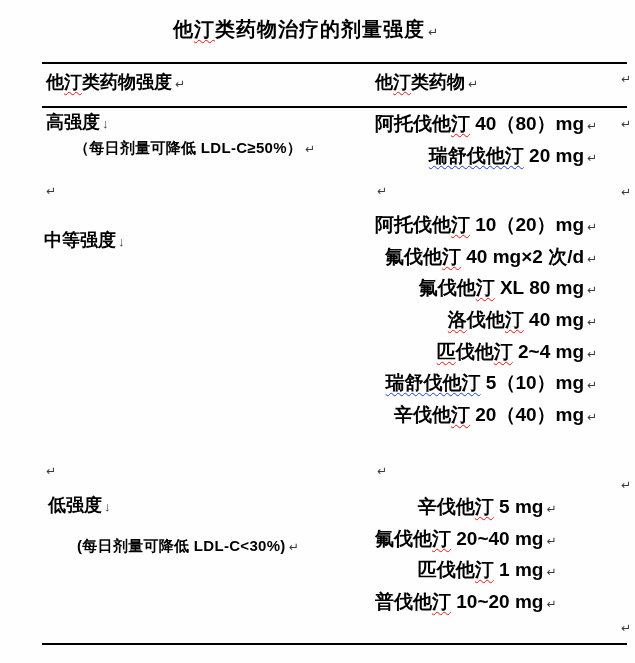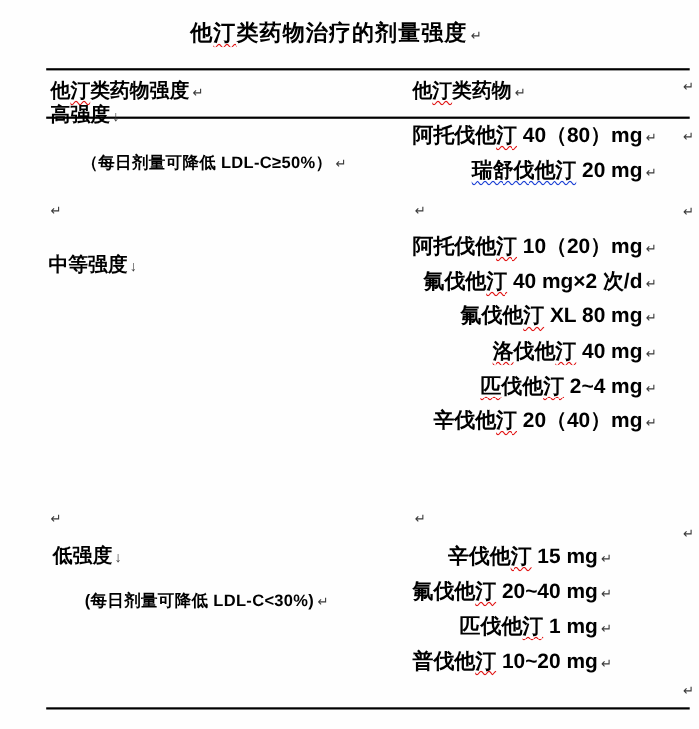--- a/index.html
+++ b/index.html
@@ -12,21 +12,21 @@
   .title{position:absolute;top:16px;left:0;width:612px;text-align:center;font-size:20px;letter-spacing:1px;white-space:nowrap;}
   .rule{position:absolute;left:42px;width:585px;height:2px;background:#000;}
   .rule-top{top:62px}
   .rule-mid{top:106px}
   .rule-bot{top:643px}
   .hdr{position:absolute;top:70px;font-size:18px;white-space:nowrap;}
   .hdr-left{left:46px}
   .hdr-right{left:375px}
   .sec-label{position:absolute;font-size:18px;white-space:nowrap;}
   .sec-note{position:absolute;font-size:15px;letter-spacing:.3px;white-space:nowrap;text-align:right;}
-  .s1-label{left:46px;top:92px}
+  .s1-label{left:46px;top:110px}
   .s1-note{left:74px;top:139px}
   .s2-label{left:44px;top:228px}
   .s2-note{left:64px;top:259px}
   .s3-label{left:48px;top:493px}
   .s3-note{left:77px;top:537px}
   .drugs{position:absolute;left:375px;font-size:19px;}
   .drugs-s1{top:107px}
   .drugs-s2{top:208px}
   .drugs-s3{top:490px}
   .drug-line{white-space:nowrap;line-height:34px;text-align:right;}
@@ -70,27 +70,28 @@
       <div class="drug-line"><span class="sq-blue">瑞舒伐他汀</span><span> 20 mg</span><span class="pmark">↵</span></div>
     </div>
 
   <div class="sec-label s2-label"><span>中等强度</span><span class="lbmark">↓</span></div>
   <div class="drugs drugs-s2">
       <div class="drug-line"><span>阿托伐他</span><span class="sq-red">汀</span><span> 10（20）mg</span><span class="pmark">↵</span></div>
       <div class="drug-line"><span>氟伐他</span><span class="sq-red">汀</span><span> 40 mg×2 次/d</span><span class="pmark">↵</span></div>
       <div class="drug-line"><span>氟伐他</span><span class="sq-red">汀</span><span> XL 80 mg</span><span class="pmark">↵</span></div>
       <div class="drug-line"><span class="sq-red">洛</span><span>伐他</span><span class="sq-red">汀</span><span> 40 mg</span><span class="pmark">↵</span></div>
       <div class="drug-line"><span class="sq-red">匹</span><span>伐他</span><span class="sq-red">汀</span><span> 2~4 mg</span><span class="pmark">↵</span></div>
+      <div class="drug-line"><span class="sq-blue">瑞舒伐他汀</span><span> 5（10）mg</span><span class="pmark">↵</span></div>
       <div class="drug-line"><span>辛伐他</span><span class="sq-red">汀</span><span> 20（40）mg</span><span class="pmark">↵</span></div>
     </div>
 
   <div class="sec-label s3-label"><span>低强度</span><span class="lbmark">↓</span></div>
   <div class="sec-note s3-note"><span>(每日剂量可降低 LDL-C&lt;30%)</span><span class="pmark">↵</span></div>
   <div class="drugs drugs-s3">
-      <div class="drug-line"><span>辛伐他</span><span class="sq-red">汀</span><span> 15 mg</span><span class="pmark">↵</span></div>
+      <div class="drug-line"><span>辛伐他</span><span class="sq-red">汀</span><span> 5 mg</span><span class="pmark">↵</span></div>
       <div class="drug-line"><span>氟伐他</span><span class="sq-red">汀</span><span> 20~40 mg</span><span class="pmark">↵</span></div>
       <div class="drug-line"><span>匹伐他</span><span class="sq-red">汀</span><span> 1 mg</span><span class="pmark">↵</span></div>
       <div class="drug-line"><span>普伐他</span><span class="sq-red">汀</span><span> 10~20 mg</span><span class="pmark">↵</span></div>
     </div>
 
   <span class="freemark fm1">↵</span>
   <span class="freemark fm2">↵</span>
   <span class="freemark fm3">↵</span>
   <span class="freemark fm4">↵</span>
 

